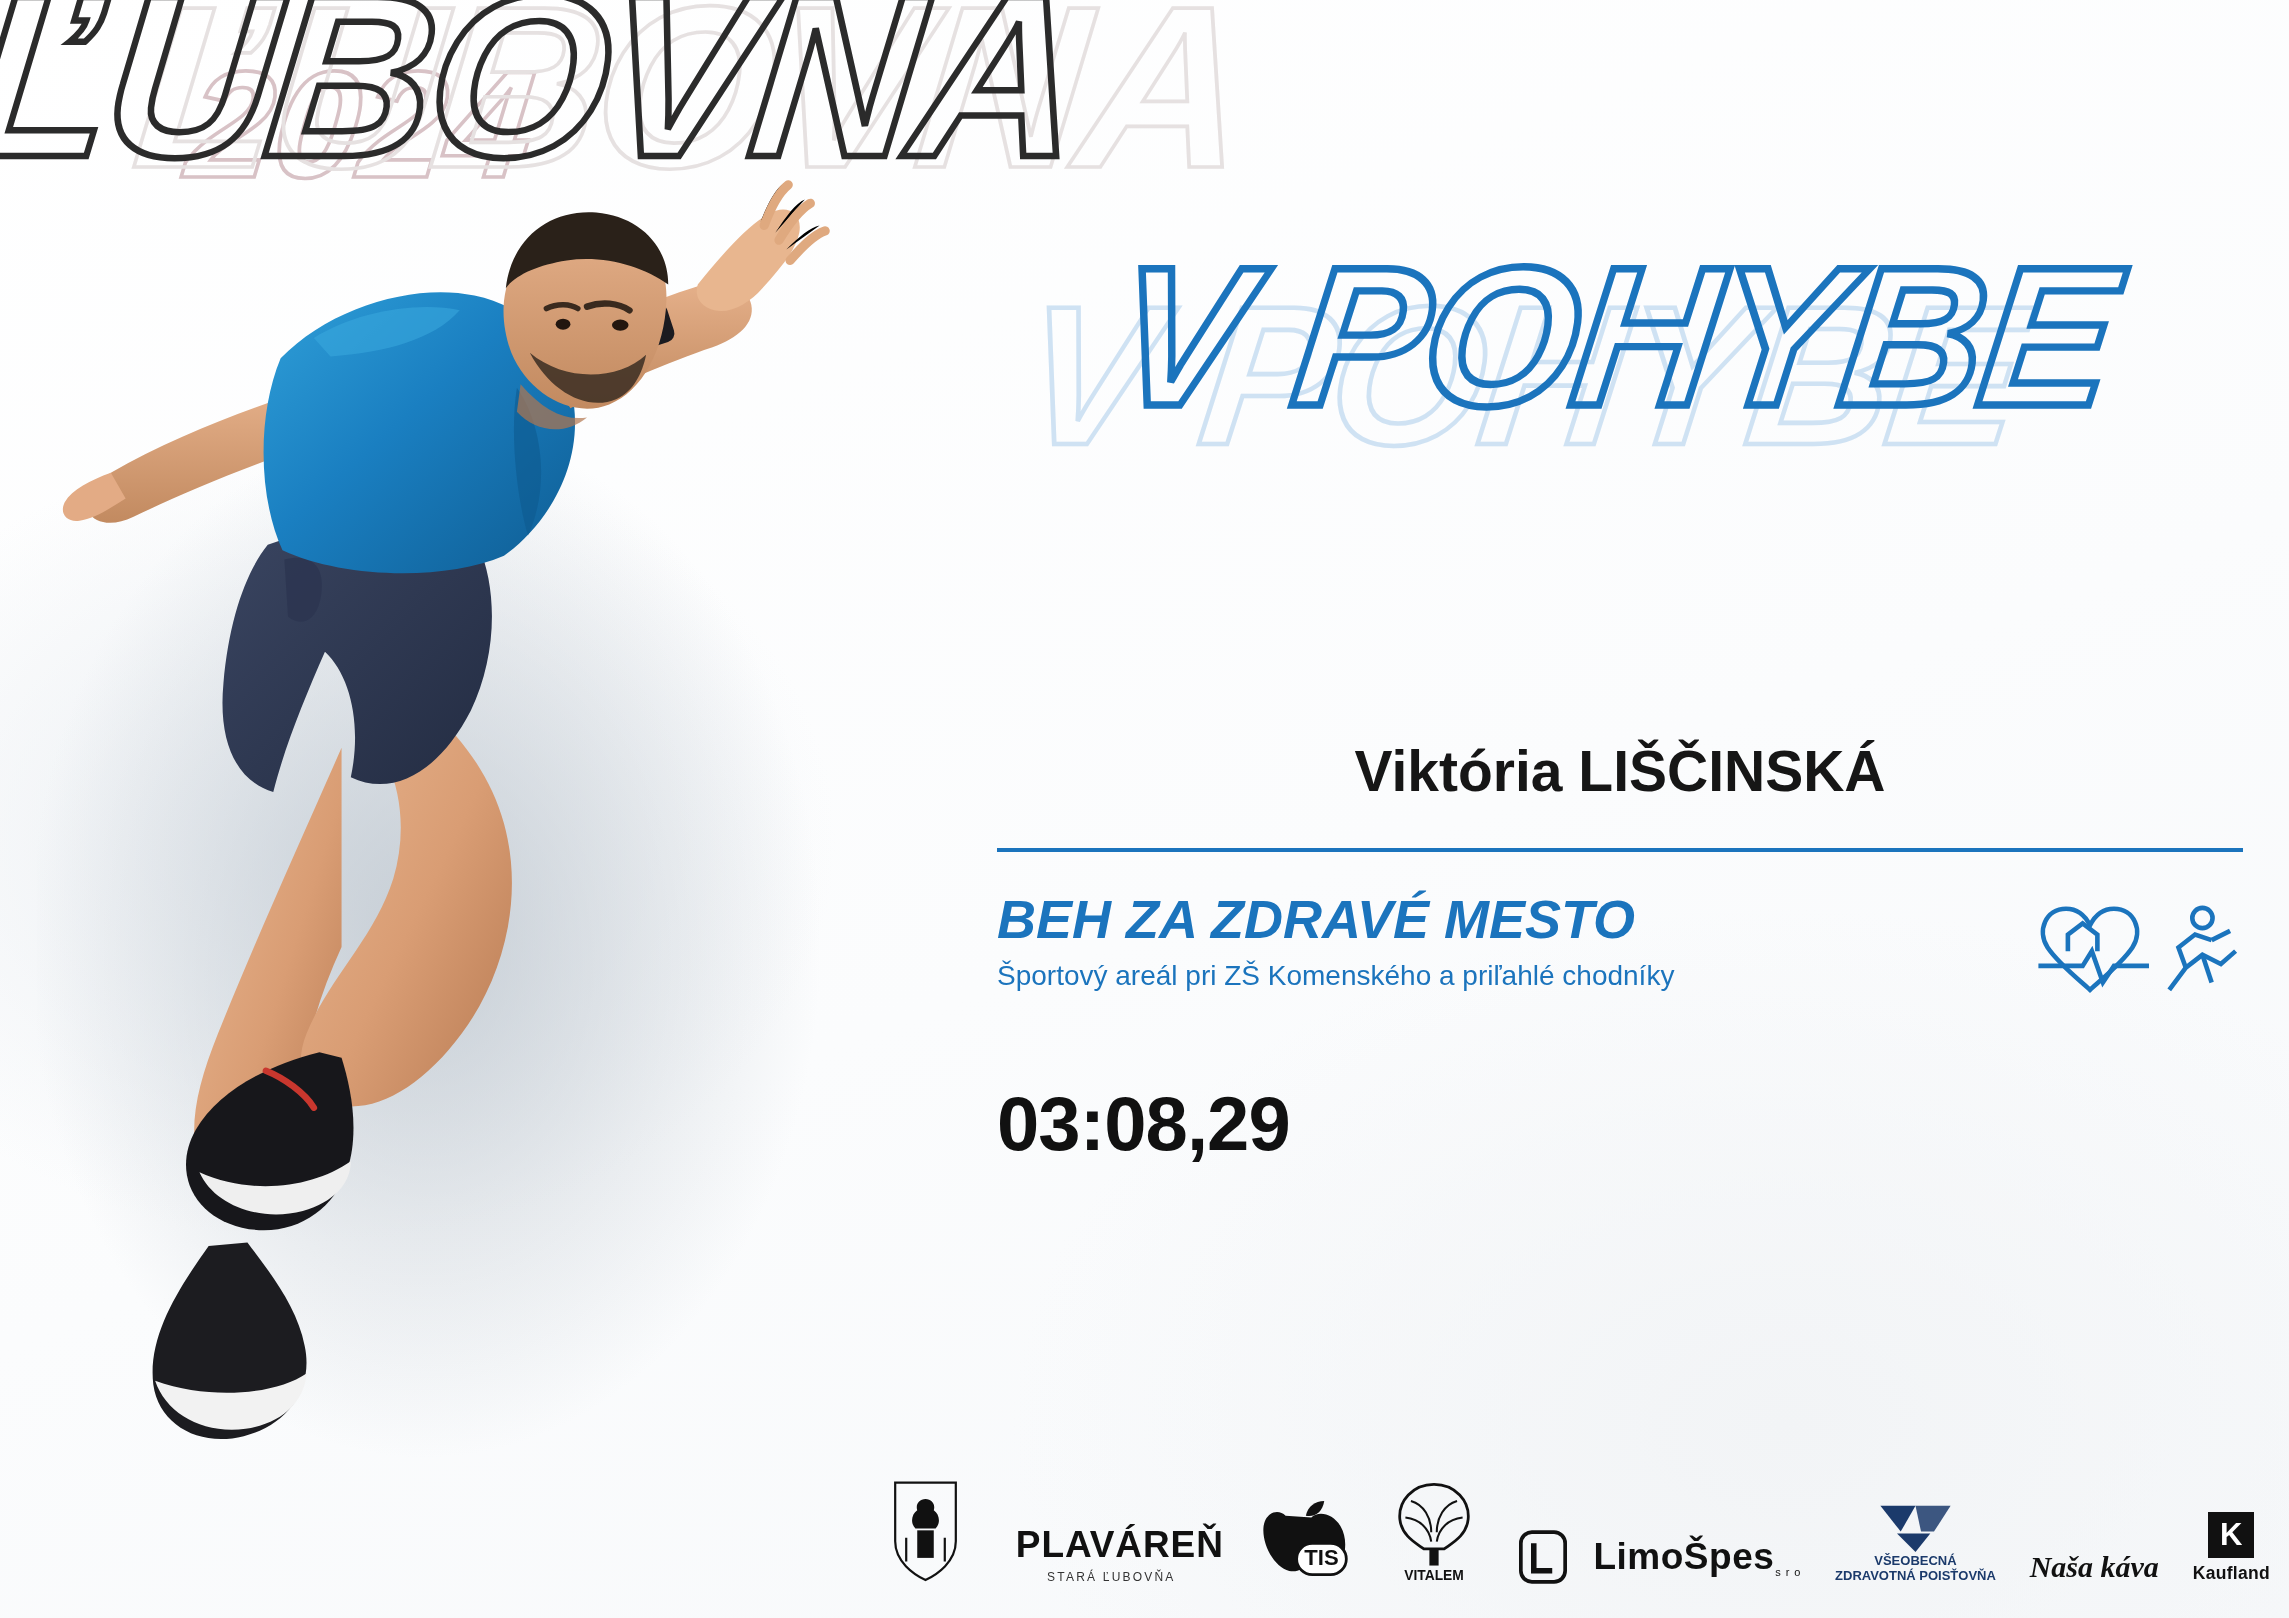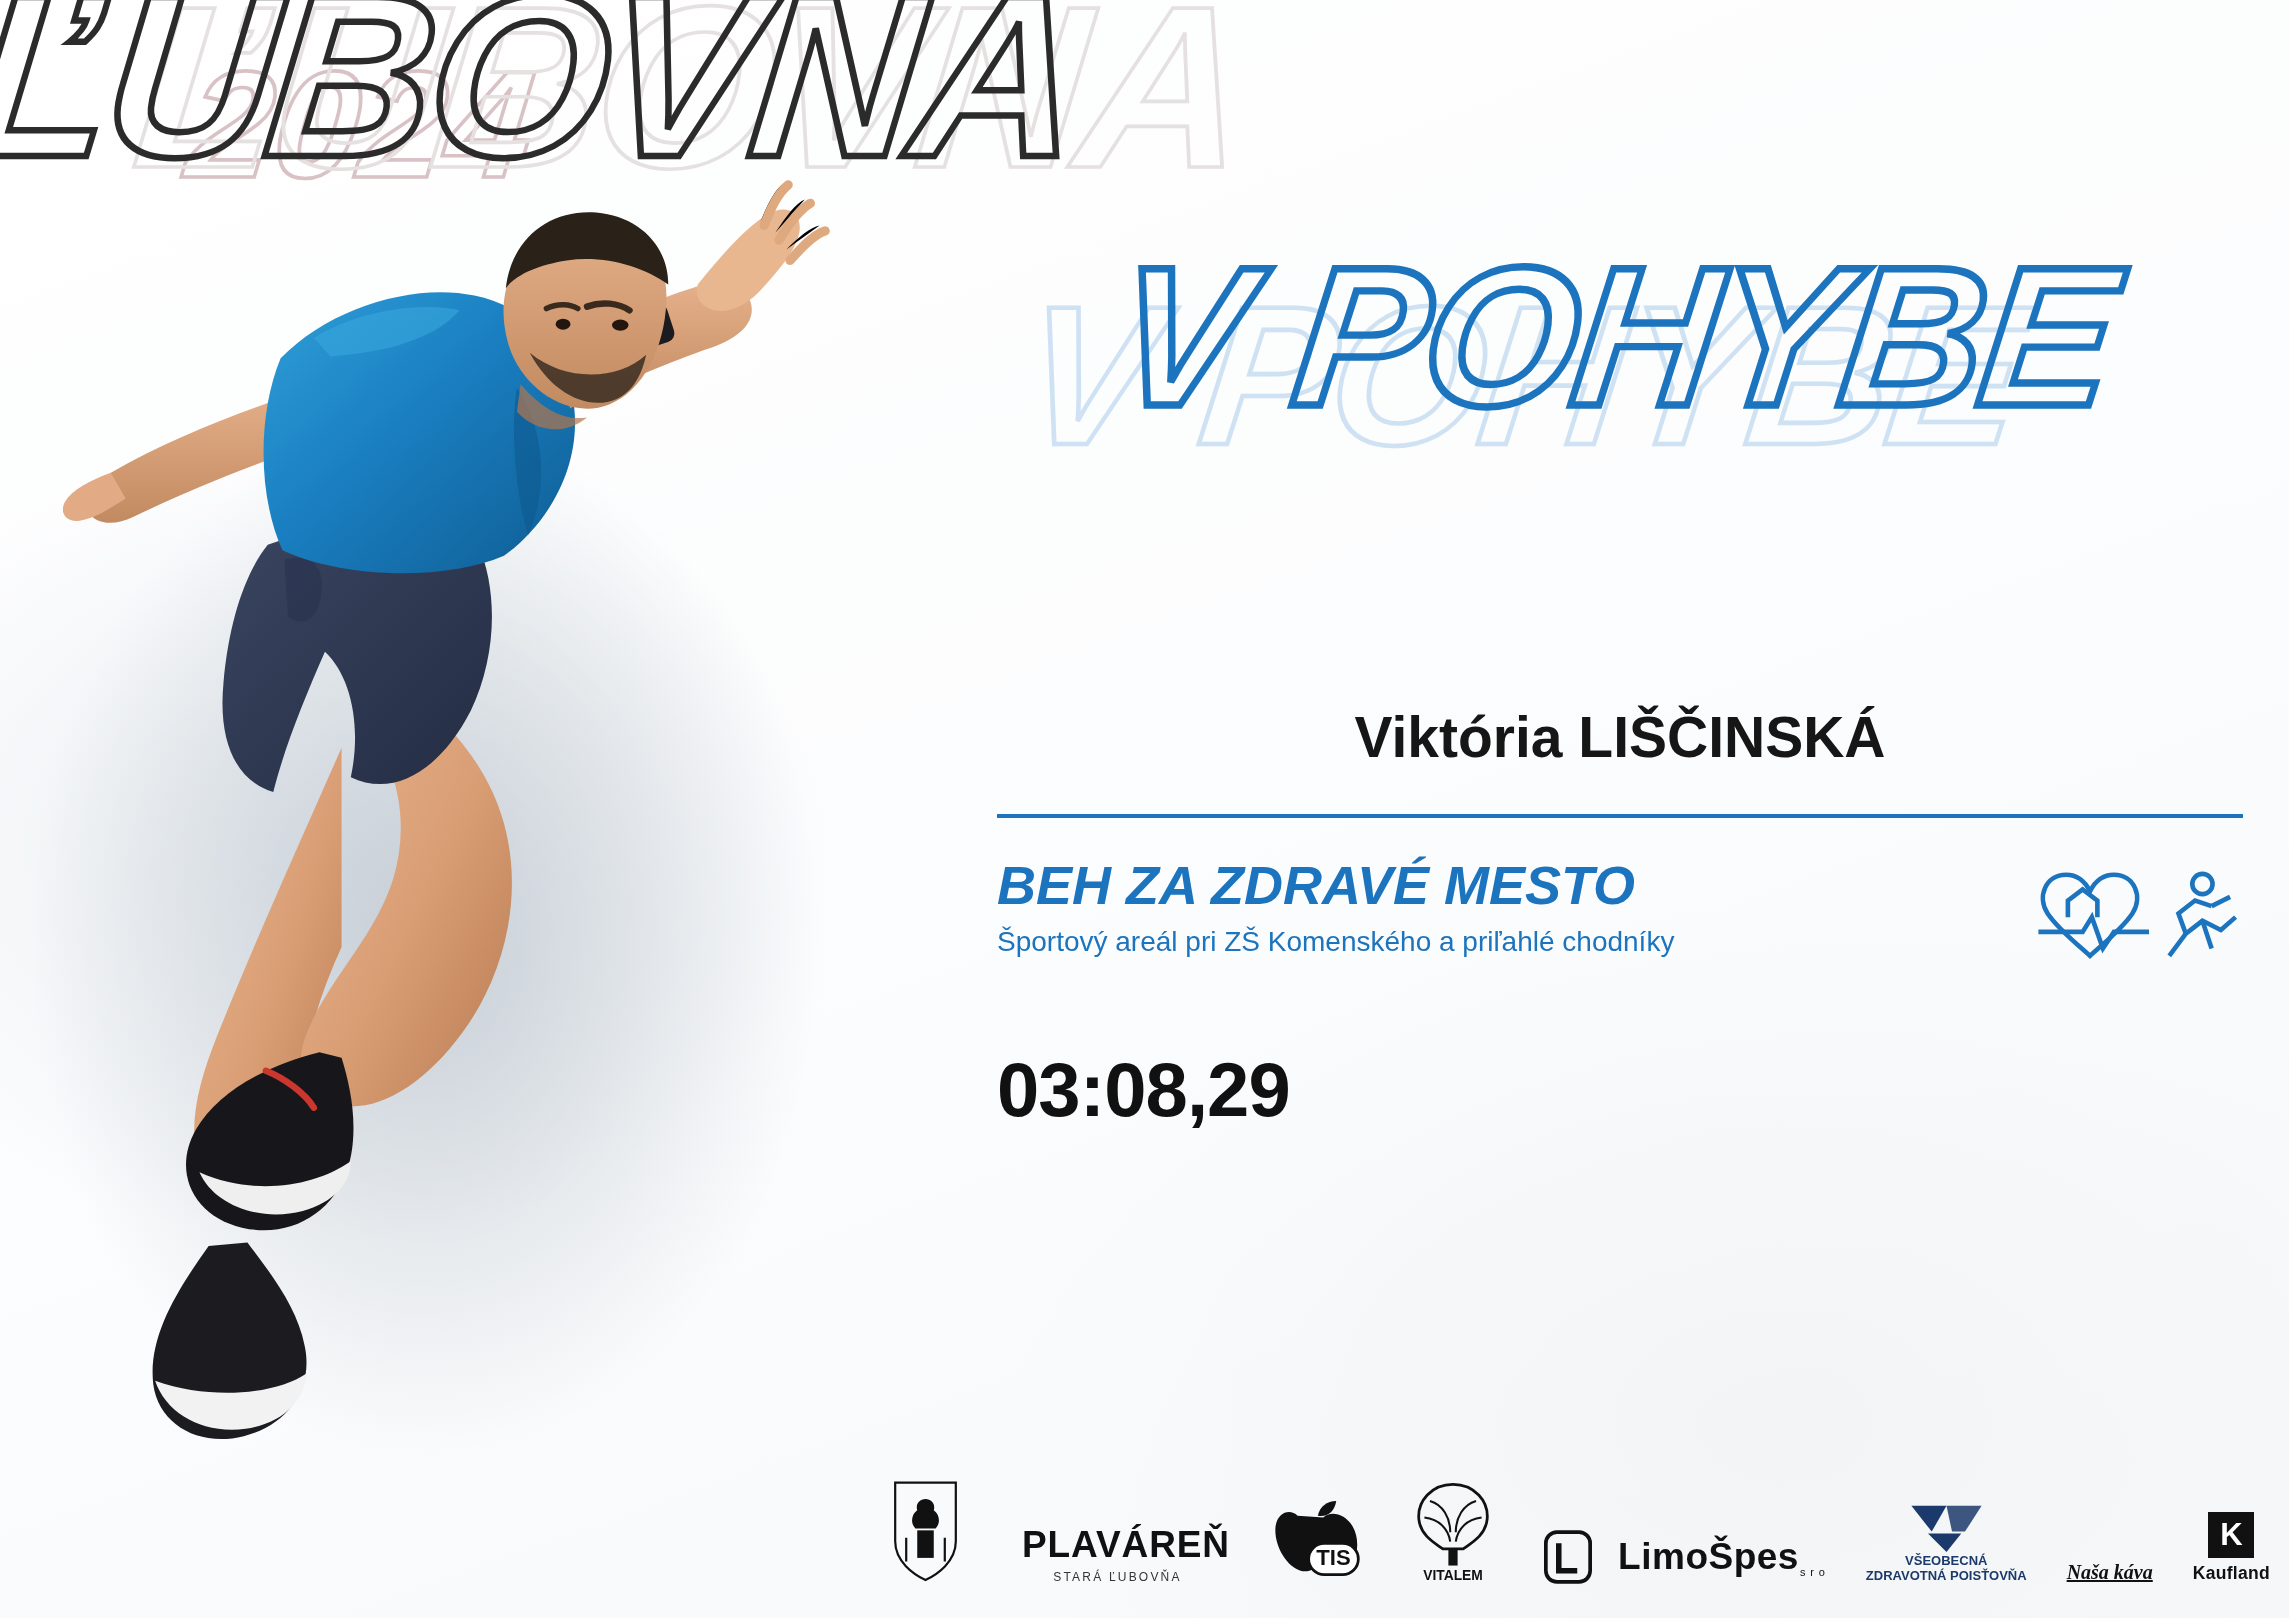--- a/index.html
+++ b/index.html
@@ -124,21 +124,21 @@
     left: 37px;
     top: 111px;
     width: 1089px;
     height: 1495px;
   }
 
   
   .content {
     position: absolute;
     left: 997px;
-    top: 704px;
+    top: 738px;
     width: 1246px;
   }
   .runner-name {
     font-size: 57px;
     font-weight: 700;
     color: #161616;
     text-align: center;
     letter-spacing: 0px;
     margin-bottom: 44px;
   }
@@ -237,23 +237,22 @@
     width: 46px; height: 46px;
     display: flex; align-items: center; justify-content: center;
     font-weight: 800; font-size: 31px;
   }
   .kaufland-word {
     font-size: 17.5px; font-weight: 800; margin-top: 5.5px; letter-spacing: 0.3px;
   }
   .script {
     font-family: "Liberation Serif", serif;
     font-style: italic;
-    font-size: 20px;
-    font-weight: 700;
-    text-decoration: underline;
+    font-size: 30px;
+    font-weight: 700;
   }
 </style>
 </head>
 <body>
 
 <div class="poster">
 
   <div class="bg-wash"></div>
 
   <div class="title-outline-red">2024</div>

